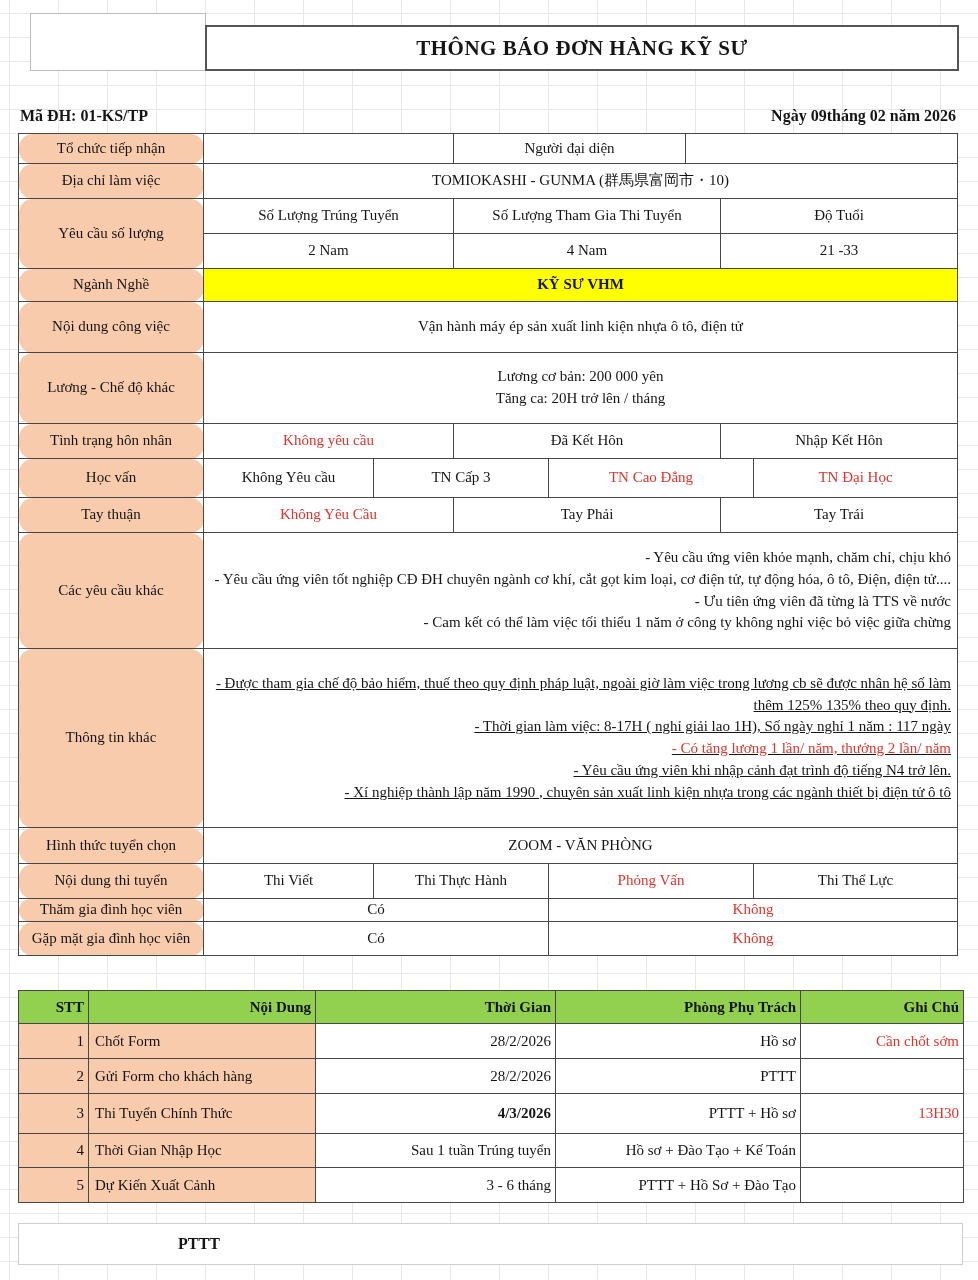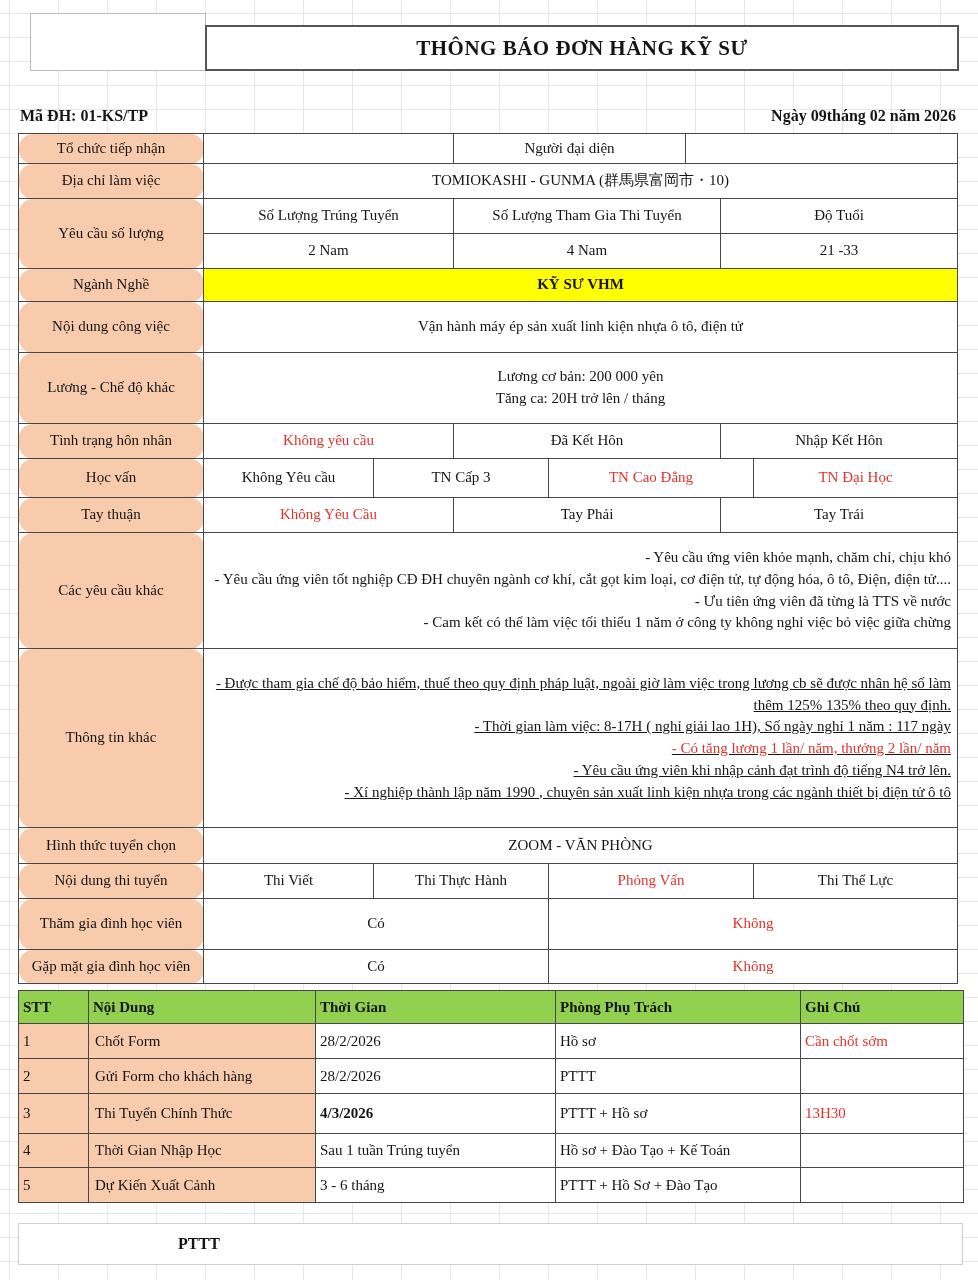--- a/index.html
+++ b/index.html
@@ -22,21 +22,21 @@
   }
   .meta{position:absolute;left:20px;top:86px;width:936px;display:flex;justify-content:space-between;
     font-weight:bold;font-size:16px;margin-top:21px;}
   table{border-collapse:collapse;table-layout:fixed;}
   .main-table{position:absolute;left:18px;top:133px;width:939px;}
   .main-table td{border:1.6px solid #474747;background:#fff;text-align:center;vertical-align:middle;
     font-size:15px;line-height:1.45;padding:0 4px;overflow:hidden;}
   .main-table td.lbl{background:#F8CBAD;border-radius:14px;}
   .main-table td.txt-left{text-align:right;padding:2px 6px 2px 9px;}
   .sched-table{position:absolute;left:18px;top:990px;width:945px;}
-  .sched-table th,.sched-table td{border:1.6px solid #474747;background:#fff;text-align:left;
+  .sched-table th,.sched-table td{border:1.6px solid #474747;background:#fff;text-align:right;
     vertical-align:middle;font-size:15px;padding:0 4px;overflow:hidden;}
   .sched-table th{background:#92D050;font-weight:600;}
   .sched-table td.stt{background:#F8CBAD;}
   .sched-table td.content{background:#F8CBAD;text-align:left;padding-left:6px;}
   .signatures{position:absolute;left:18px;top:1223px;width:945px;height:42px;background:#fff;
     border:1px solid #cfcfcf;display:flex;box-sizing:border-box;}
   .sig-cell{display:flex;align-items:center;justify-content:center;font-weight:bold;font-size:16px;
     border-right:1px solid #cfcfcf;box-sizing:border-box;}
   .sig-cell:last-child{border-right:none;}
   .red{color:#E0342C;}
@@ -148,21 +148,21 @@
       <td class="lbl">Hình thức tuyển chọn</td>
       <td colspan="7">ZOOM - VĂN PHÒNG</td>
     </tr>
     <tr style="height:35px">
       <td class="lbl">Nội dung thi tuyển</td>
       <td>Thi Viết</td>
       <td colspan="2">Thi Thực Hành</td>
       <td colspan="3" class="red">Phỏng Vấn</td>
       <td>Thi Thể Lực</td>
     </tr>
-    <tr style="height:51px">
+    <tr style="height:23px">
       <td class="lbl">Thăm gia đình học viên</td>
       <td colspan="3">Có</td>
       <td colspan="4" class="red">Không</td>
     </tr>
     <tr style="height:34px">
       <td class="lbl">Gặp mặt gia đình học viên</td>
       <td colspan="3">Có</td>
       <td colspan="4" class="red">Không</td>
     </tr>
   </tbody>

